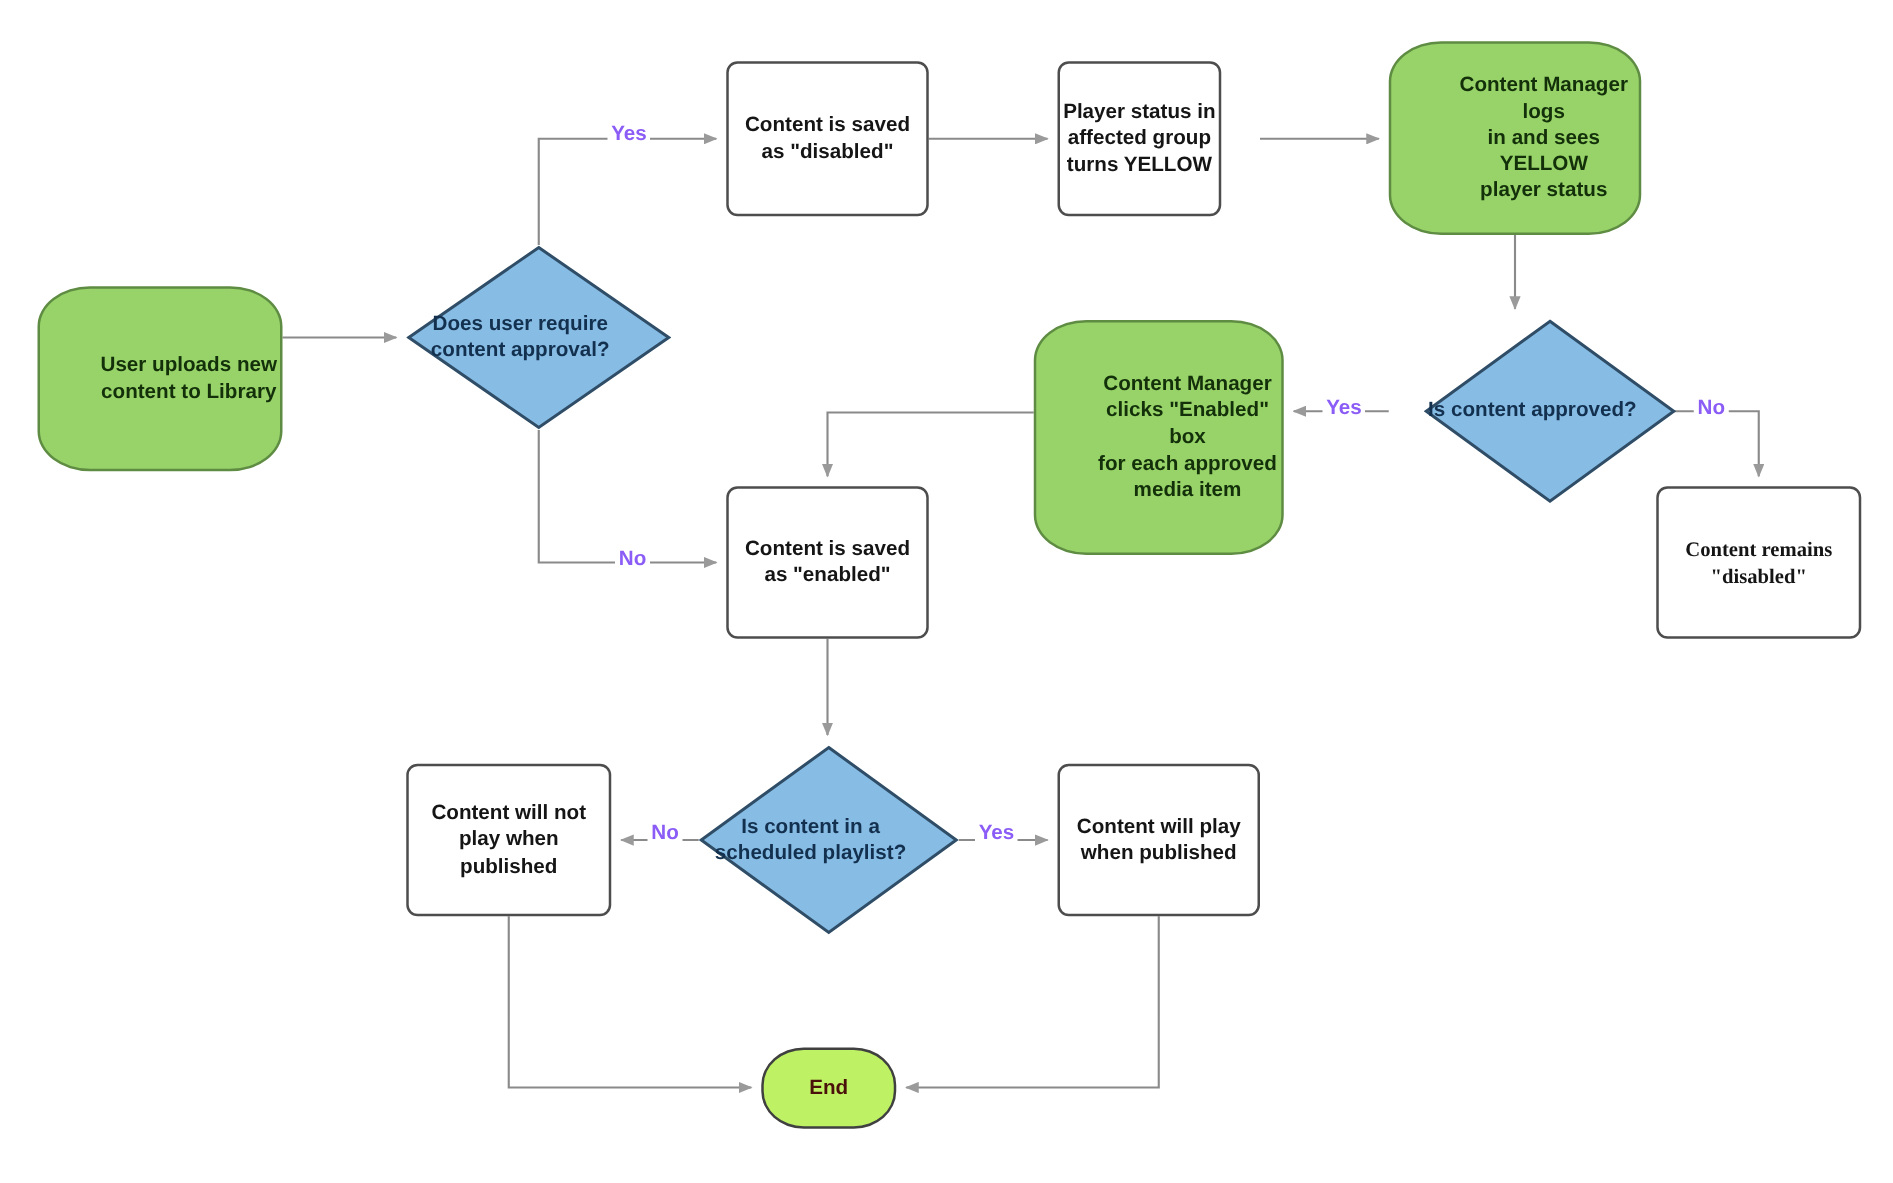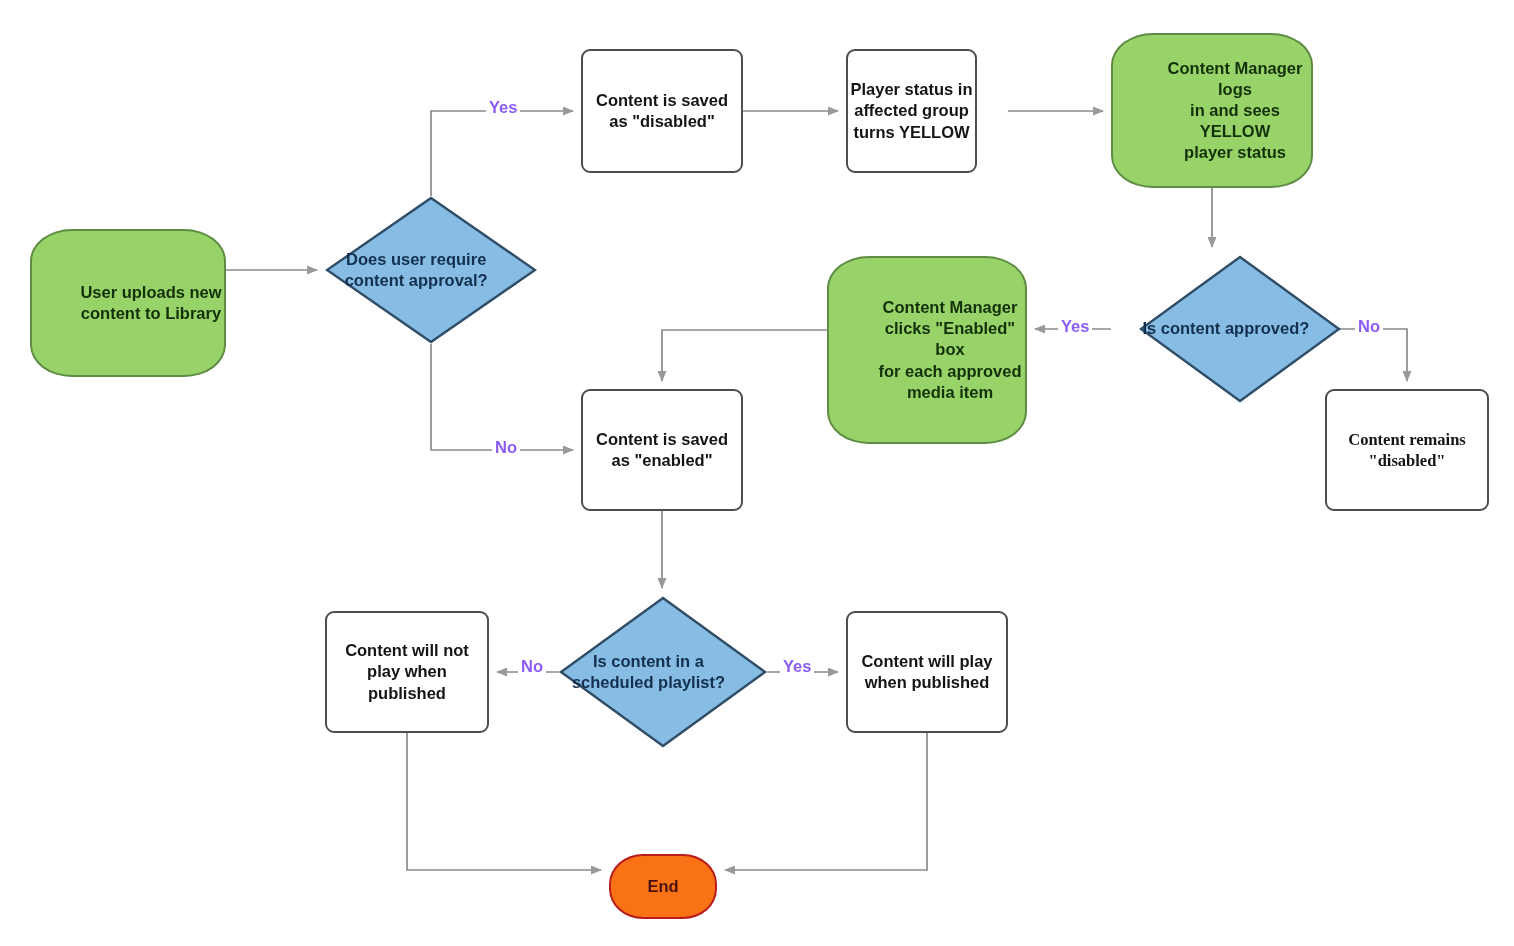--- a/index.html
+++ b/index.html
@@ -52,25 +52,24 @@
     border-radius: 42px / 32px;
     font-size: 16.5px;
   }
   .n-start {
     background: #97d368;
     border: 2px solid #5f8c43;
     color: #13300a;
     padding-left: 46px;
   }
   .n-end {
-    background: #f97316;
-    border: 2px solid #b91c1c;
+    background: #bef264;
+    border: 2px solid #404040;
     color: #4a110a;
     border-radius: 34px / 30px;
-    margin-top: 16px;
   }
   
   .n-decision {
     background: transparent;
     border: none;
     color: #13304f;
     font-size: 16.5px;
   }
   .n-decision .diamond-shape {
     position: absolute;

